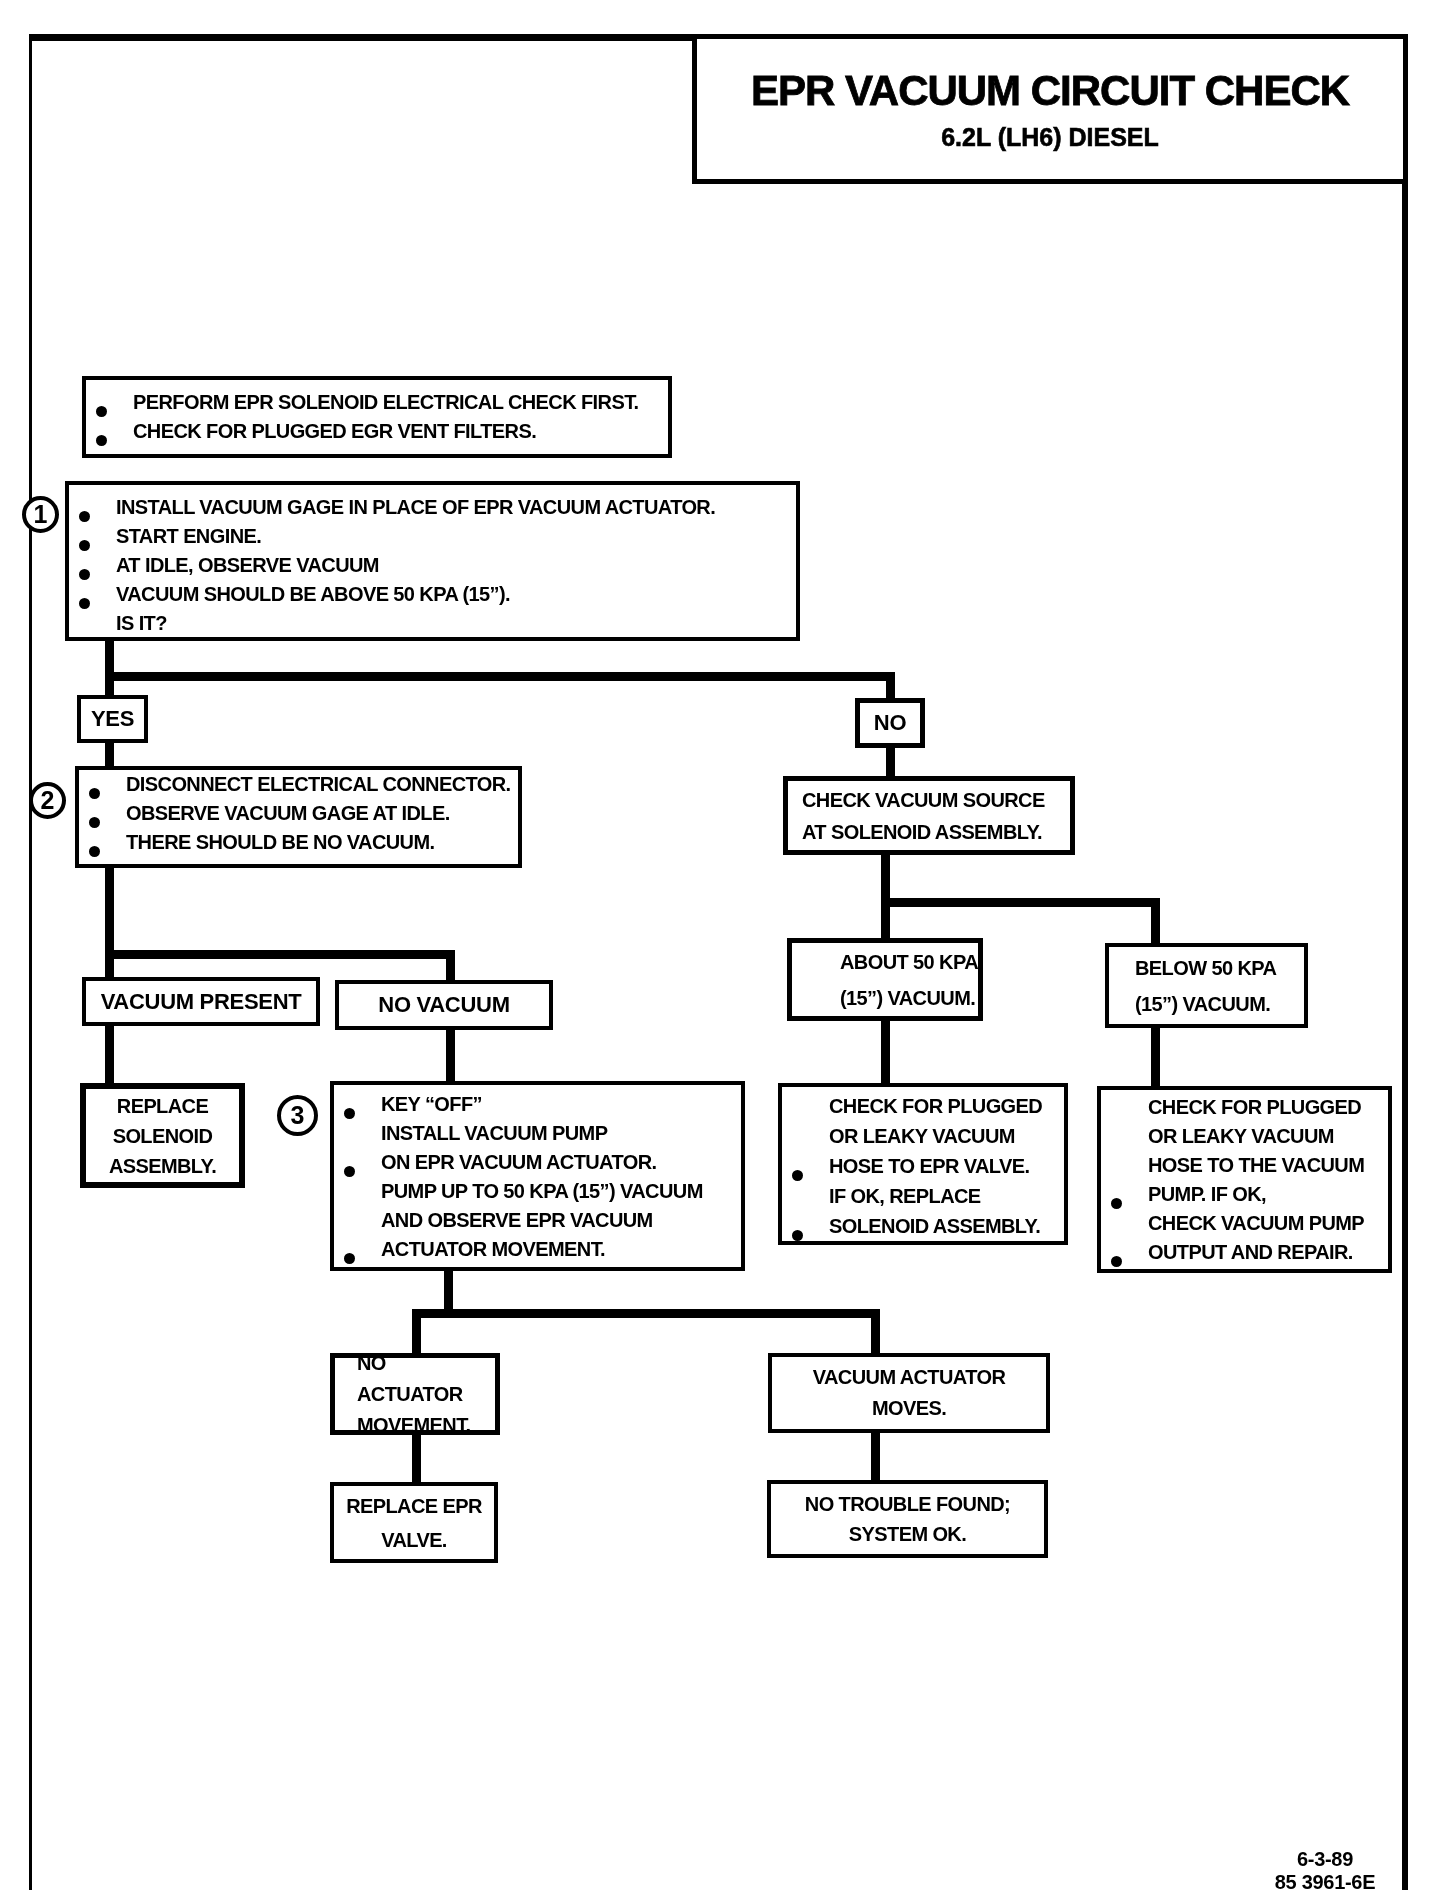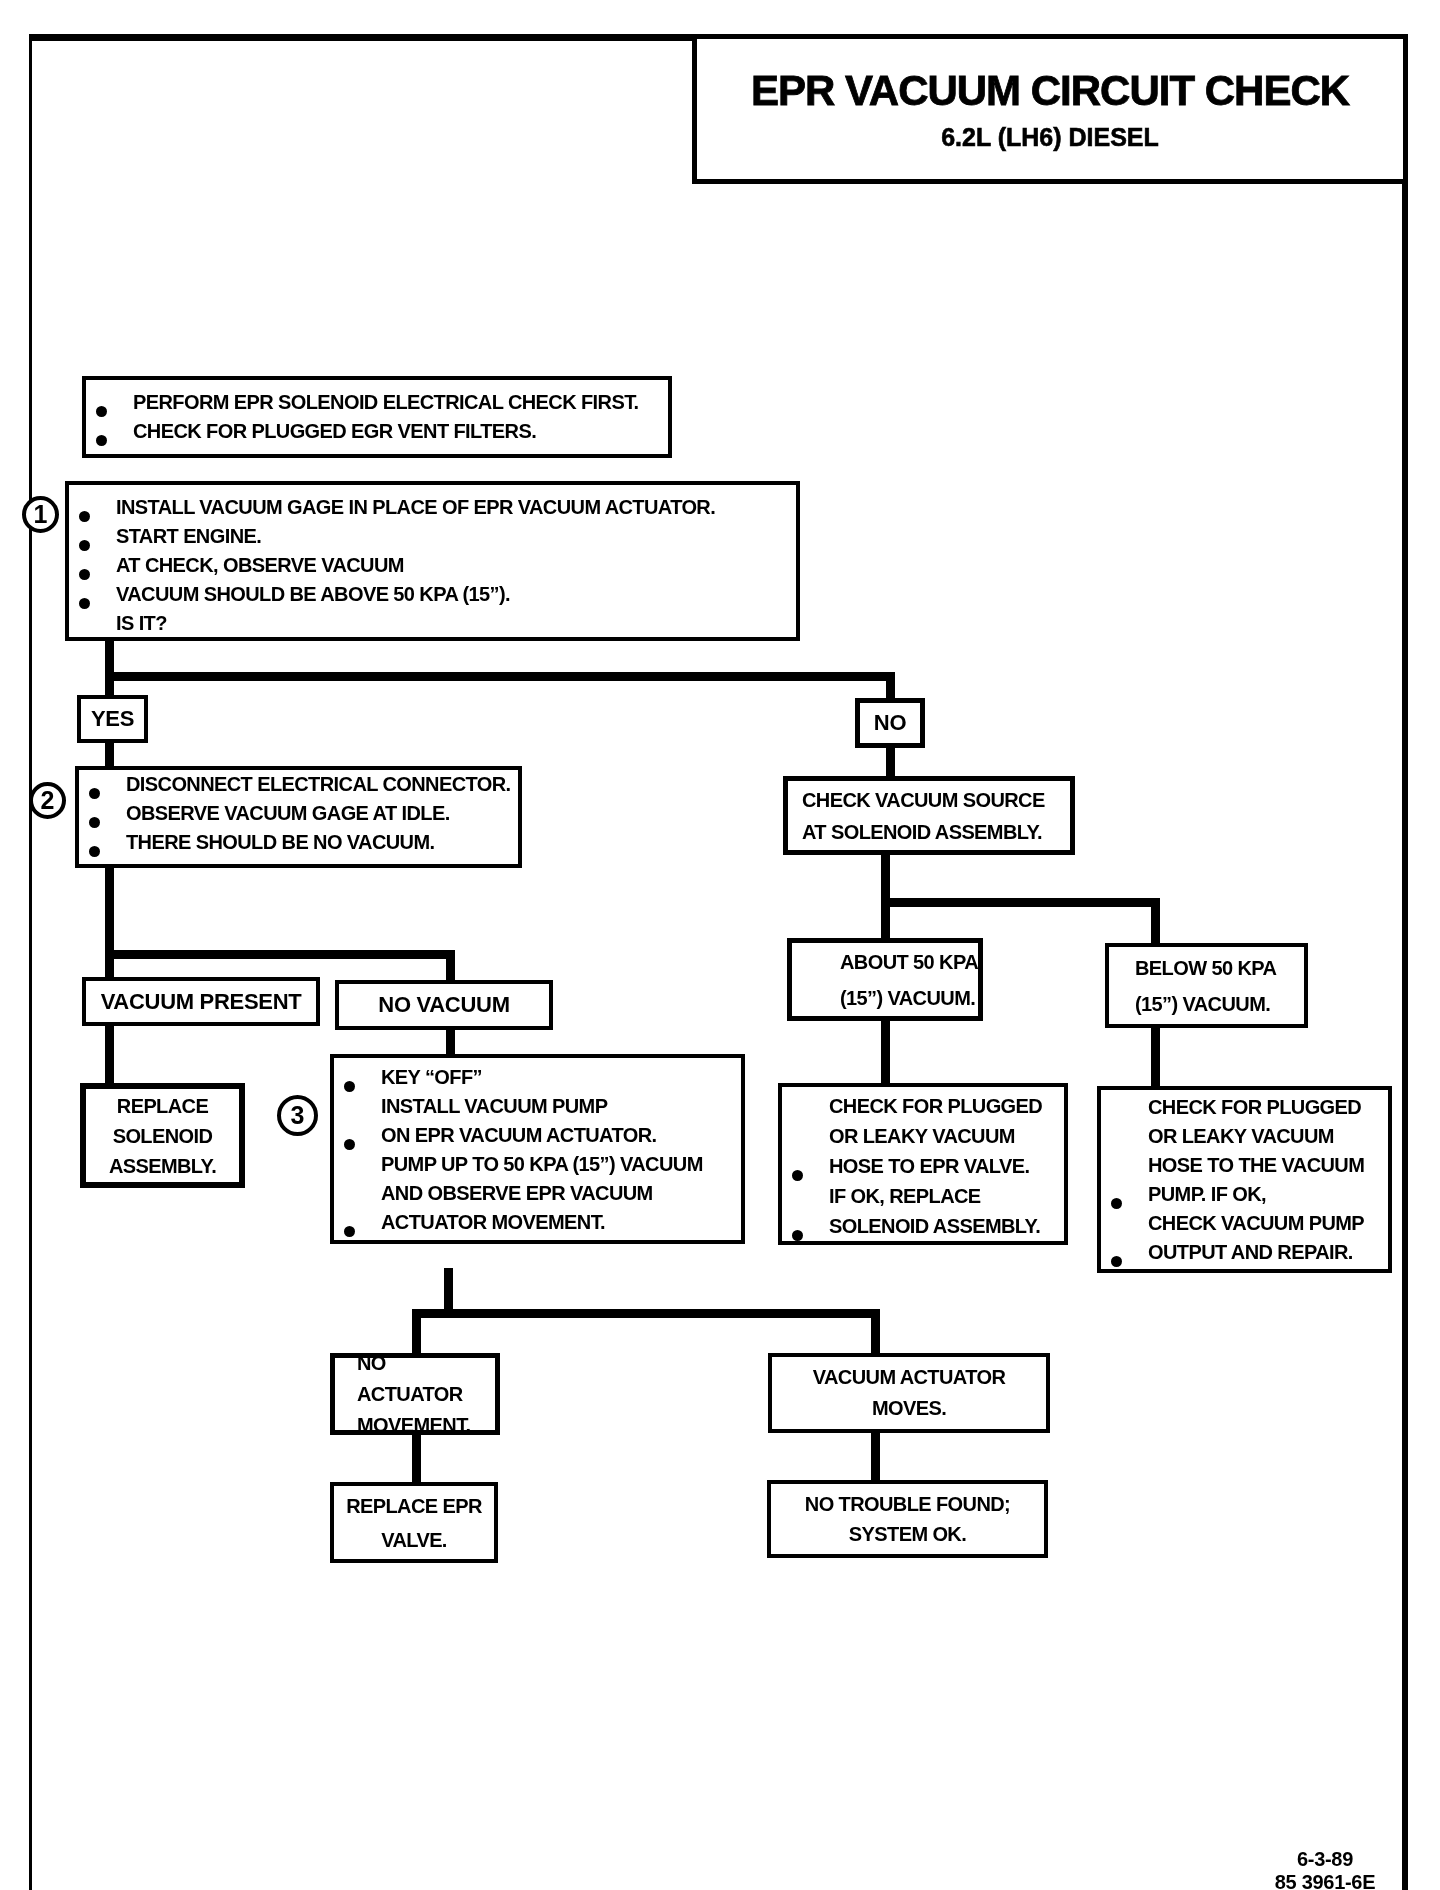--- a/index.html
+++ b/index.html
@@ -118,21 +118,21 @@
     <div class="brow">
         <span class="dot"></span>
         <span class="btxt">INSTALL VACUUM GAGE IN PLACE OF EPR VACUUM ACTUATOR.</span>
       </div>
     <div class="brow">
         <span class="dot"></span>
         <span class="btxt">START ENGINE.</span>
       </div>
     <div class="brow">
         <span class="dot"></span>
-        <span class="btxt">AT CHECK, OBSERVE VACUUM</span>
+        <span class="btxt">AT IDLE, OBSERVE VACUUM</span>
       </div>
     <div class="brow">
         <span class="dot"></span>
         <span class="btxt">VACUUM SHOULD BE ABOVE 50 KPA (15”).</span>
       </div>
     <div class="btxt plain-line">IS IT?</div>
   </div>
 
   <div class="box center" style="left:77px;top:667px;width:71px;height:48px;">
     <span class="label">YES</span>
@@ -167,21 +167,21 @@
   <div class="box center" style="left:335px;top:952px;width:218px;height:50px;">
     <span class="label">NO VACUUM</span>
   </div>
 
   <div class="box b6 center" style="left:80px;top:1055px;width:165px;height:105px;">
     <span class="ptxt" style="line-height:30px;">REPLACE
 SOLENOID
 ASSEMBLY.</span>
   </div>
 
-  <div class="box pad-t5" style="left:330px;top:1026px;width:415px;height:190px;">
+  <div class="box pad-t5" style="left:330px;top:1053px;width:415px;height:190px;">
     <div class="brow">
         <span class="dot"></span>
         <span class="btxt">KEY “OFF”</span>
       </div>
     <div class="brow">
         <span class="dot"></span>
         <span class="btxt">INSTALL VACUUM PUMP
 ON EPR VACUUM ACTUATOR.</span>
       </div>
     <div class="brow">

